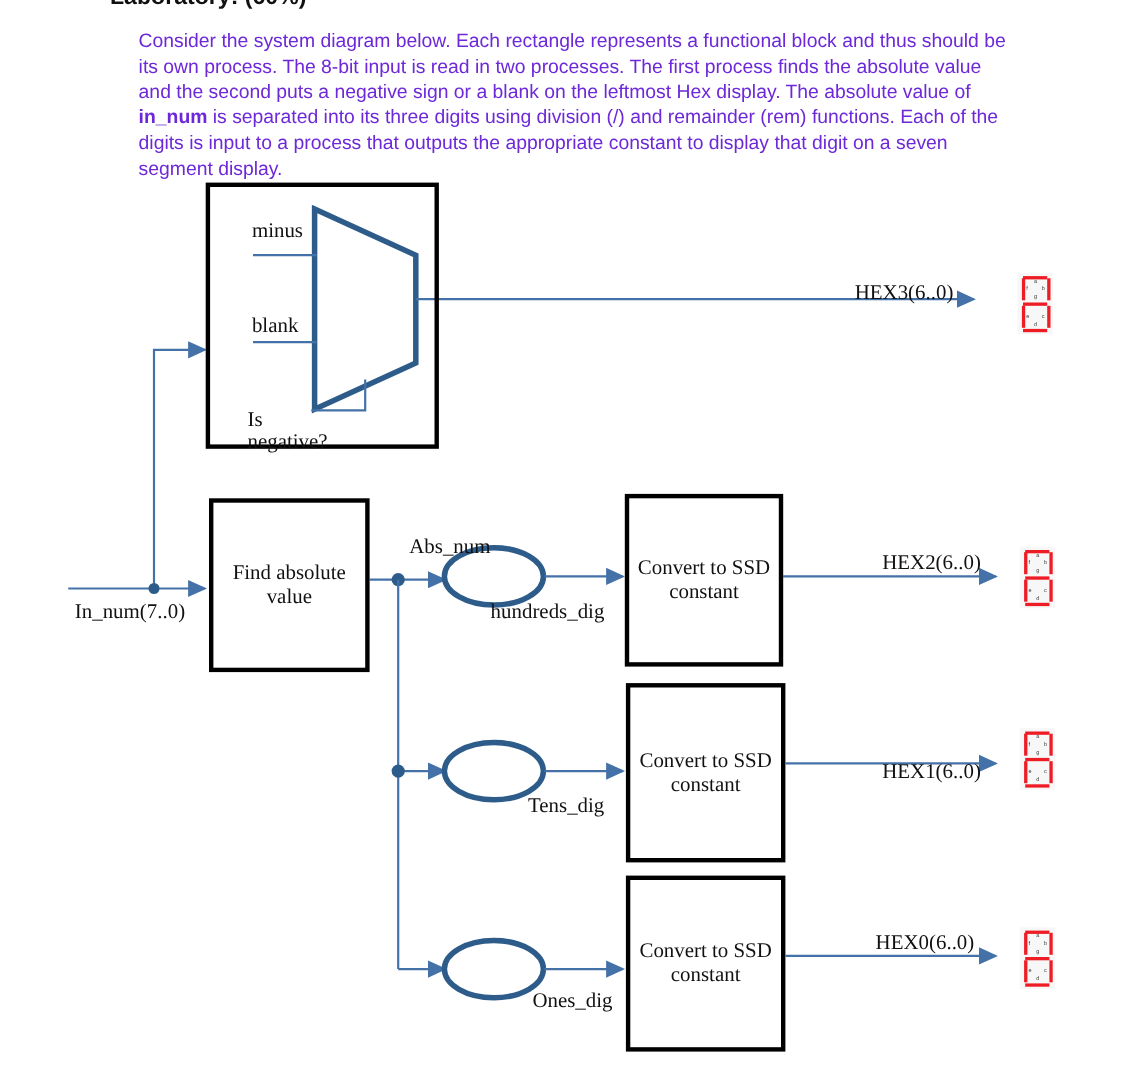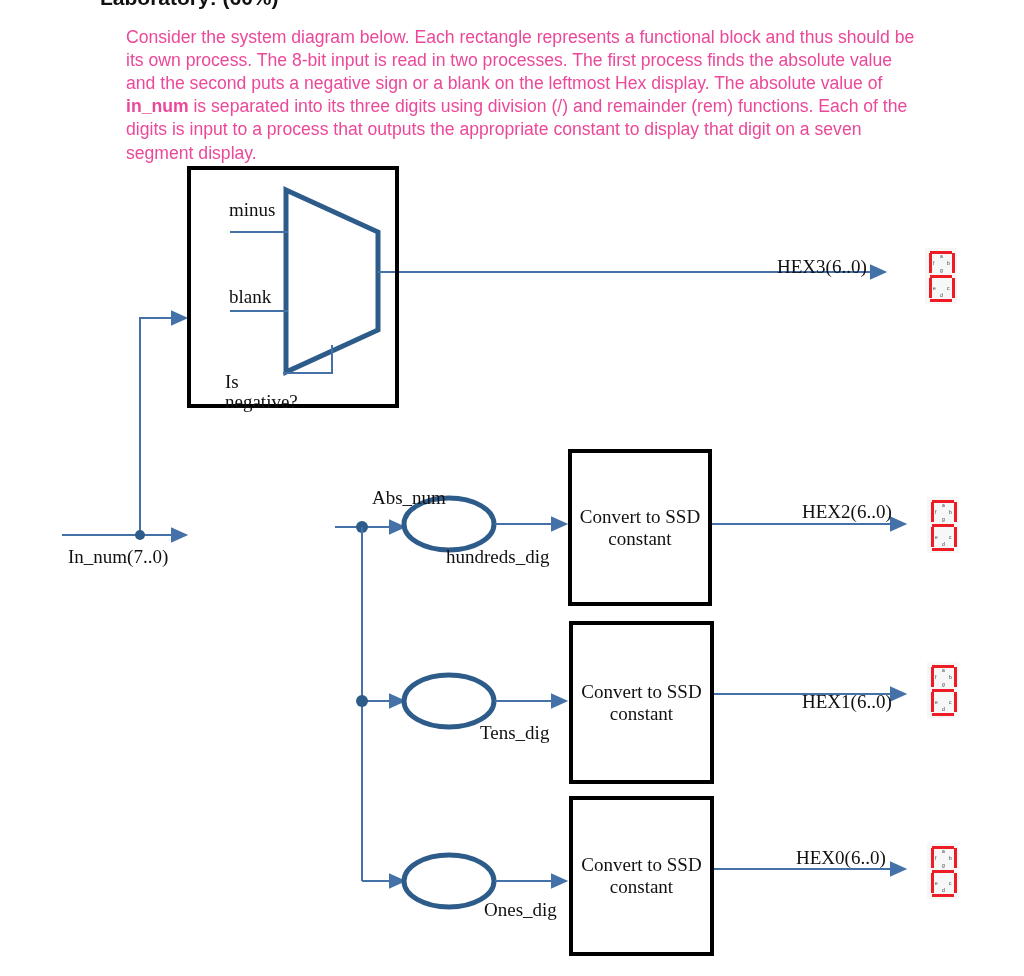--- a/index.html
+++ b/index.html
@@ -12,21 +12,21 @@
     position:absolute;left:100px;top:-14px;width:420px;height:24px;overflow:hidden;
   }
   #heading-clip .htext{
     font-family:"Liberation Sans", sans-serif;
     font-size:21px;font-weight:bold;color:#111;white-space:nowrap;line-height:24px;
   }
   
   #intro{
     position:absolute;left:126px;top:8px;width:796px;
     font-family:"Liberation Sans", sans-serif;
-    font-size:17.6px;line-height:23.2px;color:#ec4899;
+    font-size:17.6px;line-height:23.2px;color:#6d28d9;
   }
   #intro b{font-weight:bold;}
   
   #diagram{position:absolute;left:0;top:0;width:1024px;height:868px;}
   #wires{position:absolute;left:0;top:0;width:1024px;height:976px;}
   .blk{
     position:absolute;box-sizing:border-box;background:#fff;border:4px solid #000;
     display:flex;align-items:center;justify-content:center;text-align:center;
     font-family:"Liberation Serif", serif;font-size:19px;color:#111;line-height:22px;
   }
@@ -106,20 +106,23 @@
     <line x1="714" y1="694" x2="905" y2="694" stroke="#4472a8" stroke-width="2" marker-end="url(#ah)"></line>
     <line x1="714" y1="869" x2="905" y2="869" stroke="#4472a8" stroke-width="2" marker-end="url(#ah)"></line>
   </svg>
 
   <div class="mux-frame" style="left:187px;top:166px;width:212px;height:242px;"></div>
 
   <div class="lbl" style="left:229px;top:199px;">minus</div>
   <div class="lbl" style="left:229px;top:286px;">blank</div>
   <div class="lbl two" style="left:225px;top:348px;">Is negative?</div>
 
+  <div class="blk" style="left:190px;top:453px;width:146px;height:158px;">
+    <span>Find absolute value</span>
+  </div>
 
   <div class="blk" style="left:568px;top:449px;width:144px;height:157px;">
     <span>Convert to SSD constant</span>
   </div>
 
   <div class="blk" style="left:569px;top:621px;width:145px;height:163px;">
     <span>Convert to SSD constant</span>
   </div>
 
   <div class="blk" style="left:569px;top:796px;width:145px;height:160px;">

